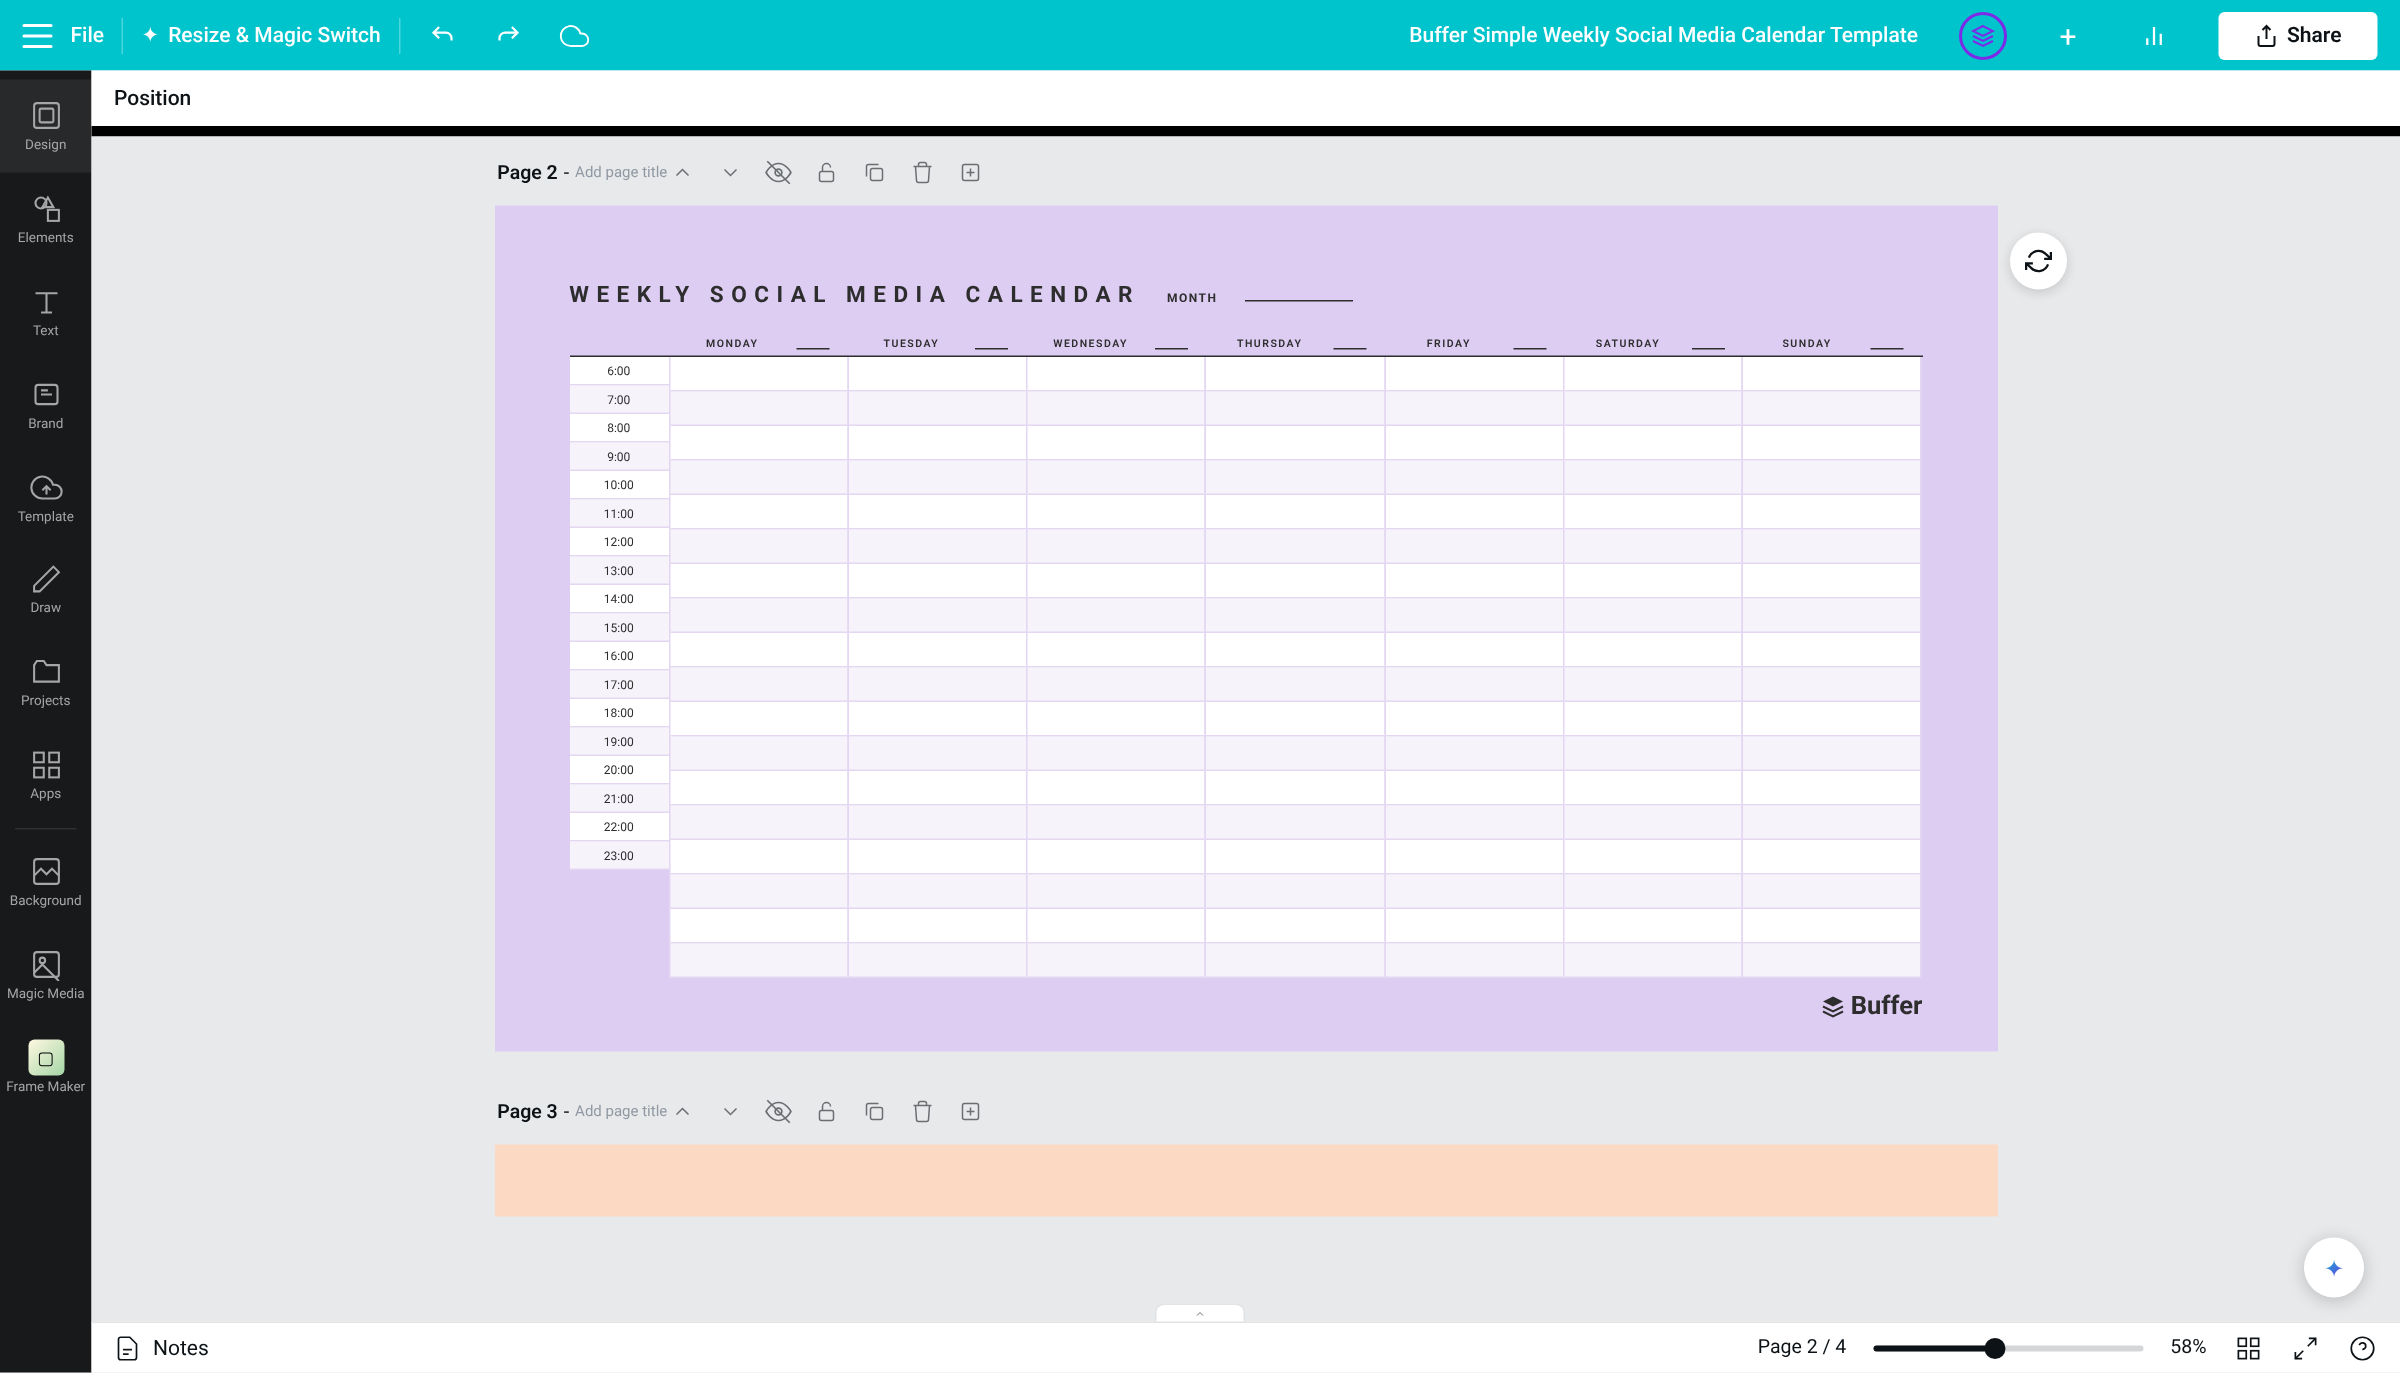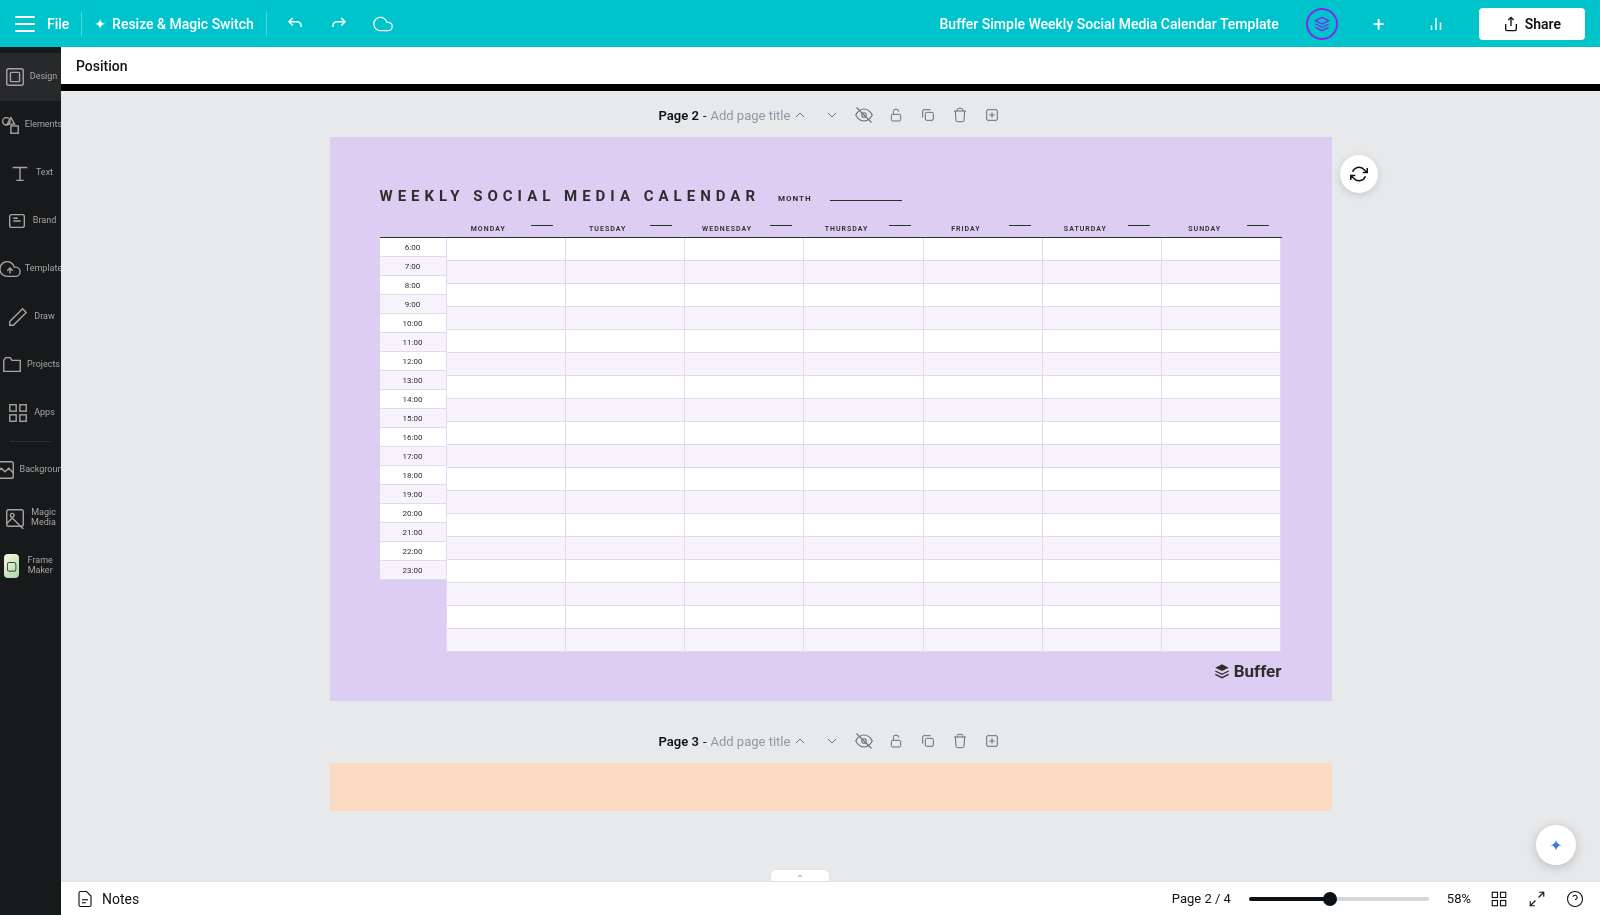--- a/index.html
+++ b/index.html
@@ -137,21 +137,21 @@
       top: 47px;
       bottom: 0;
       width: 61px;
       background: #18191b;
       display: flex;
       flex-direction: column;
       padding-top: 6px;
     }
     .sidebar-item {
       display: flex;
-      flex-direction: row;
+      flex-direction: column;
       align-items: center;
       justify-content: center;
       padding: 12px 4px;
       cursor: pointer;
       gap: 4px;
     }
     .sidebar-item:first-child {
       background: rgba(255,255,255,0.07);
     }
     .sidebar-item-icon {
@@ -221,40 +221,40 @@
     }
     
     .page-wrapper {
       max-width: 1002px;
       margin: 0 auto 30px auto;
     }
     
     .page-header {
       display: flex;
       align-items: center;
-      justify-content: center;
+      justify-content: flex-start;
       margin-bottom: 12px;
       padding: 0 2px;
     }
     .page-label-group {
       display: flex;
       align-items: center;
       gap: 4px;
       font-size: 13px;
     }
     .page-label {
       font-weight: 600;
       color: #0d1216;
     }
     .page-dash {
       color: #0d1216;
     }
     .page-title-input {
       color: #9099a3;
-      font-size: 13px;
+      font-size: 10px;
     }
     .page-controls {
       display: flex;
       gap: 12px;
       align-items: center;
     }
     .page-control-btn {
       width: 20px;
       height: 20px;
       cursor: pointer;
@@ -332,21 +332,21 @@
       position: relative;
     }
     .day-headers {
       display: flex;
       margin-left: 66px;
       margin-bottom: 4px;
     }
     .day-header {
       flex: 1;
       display: flex;
-      align-items: flex-start;
+      align-items: flex-end;
       justify-content: space-between;
       padding-right: 12px;
     }
     .day-name {
       font-size: 7px;
       font-weight: 600;
       letter-spacing: 1px;
       color: #2d2d2d;
       flex: 1;
       text-align: center;

